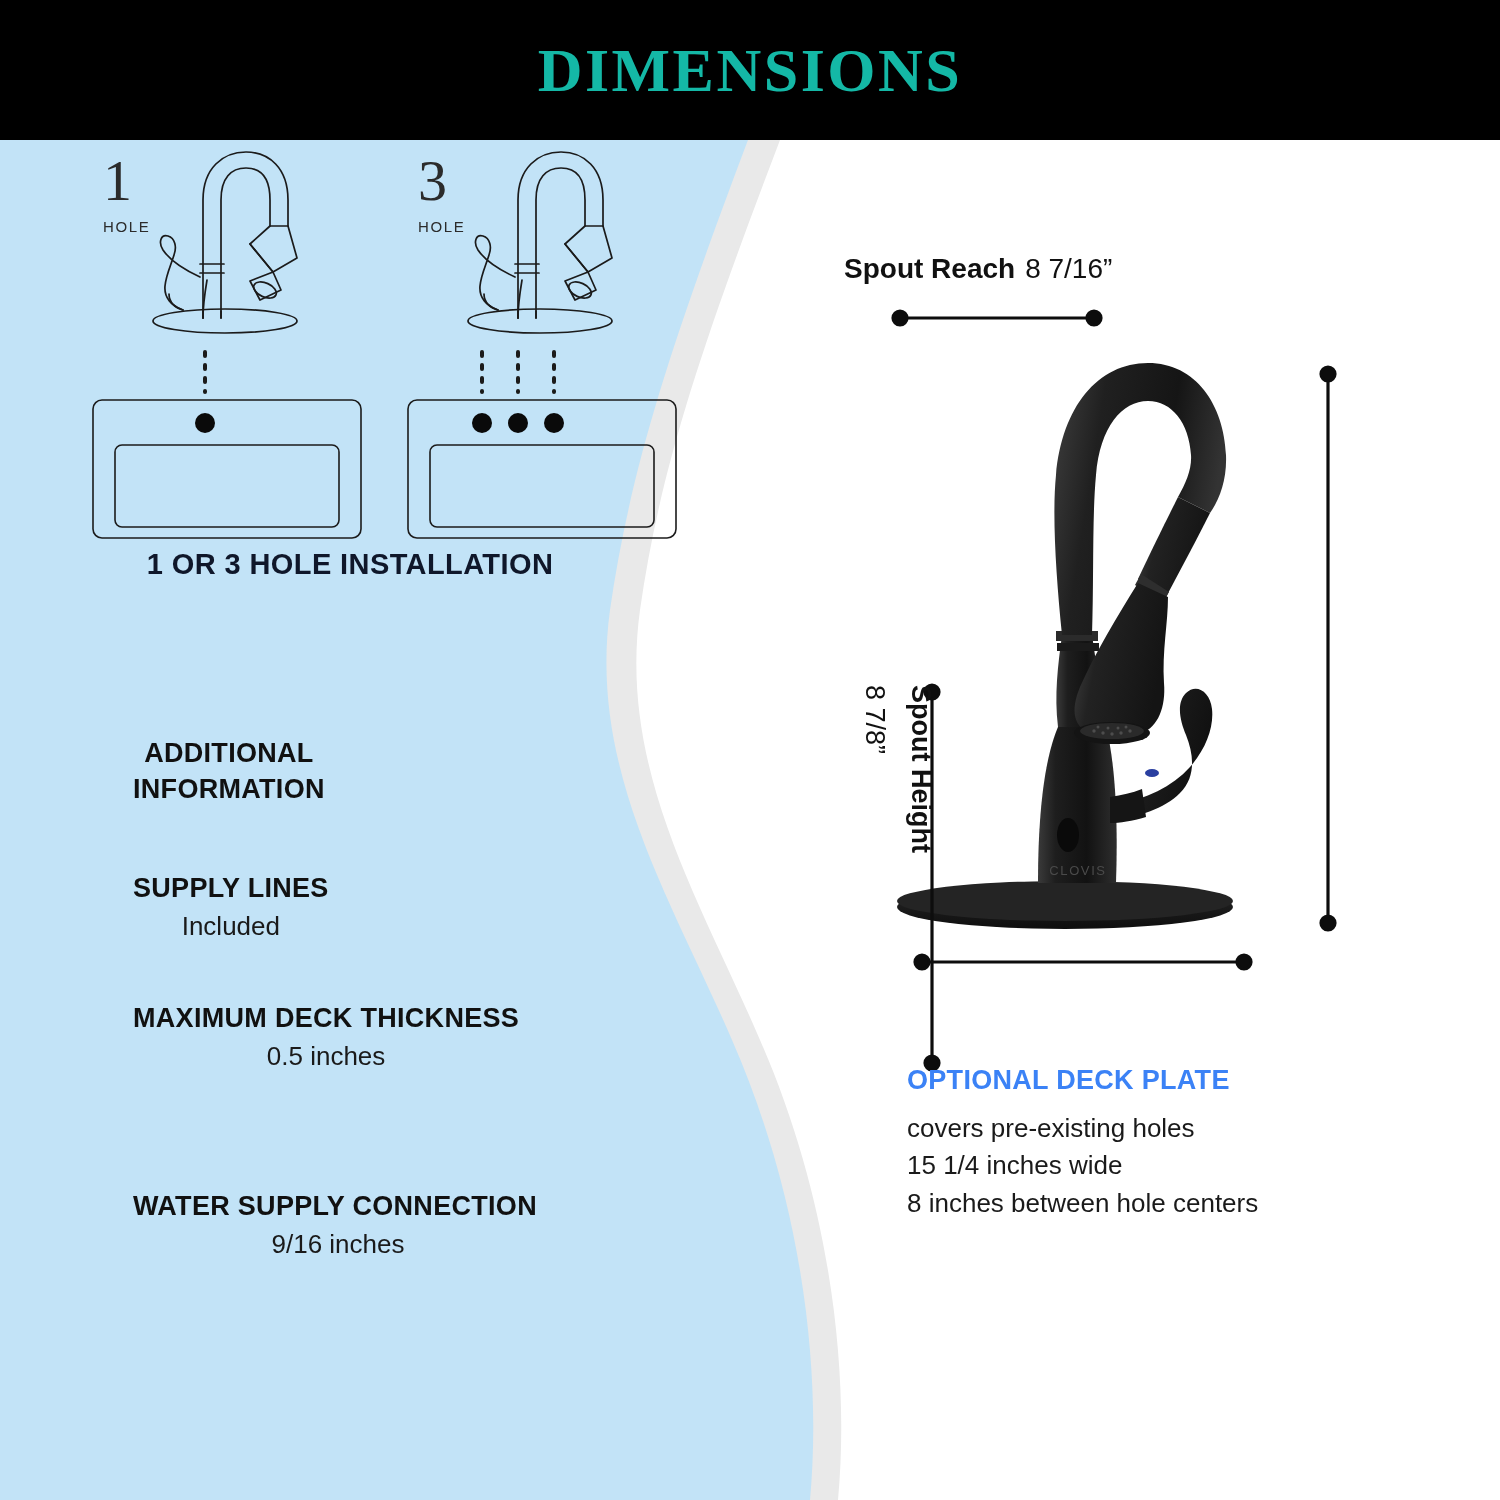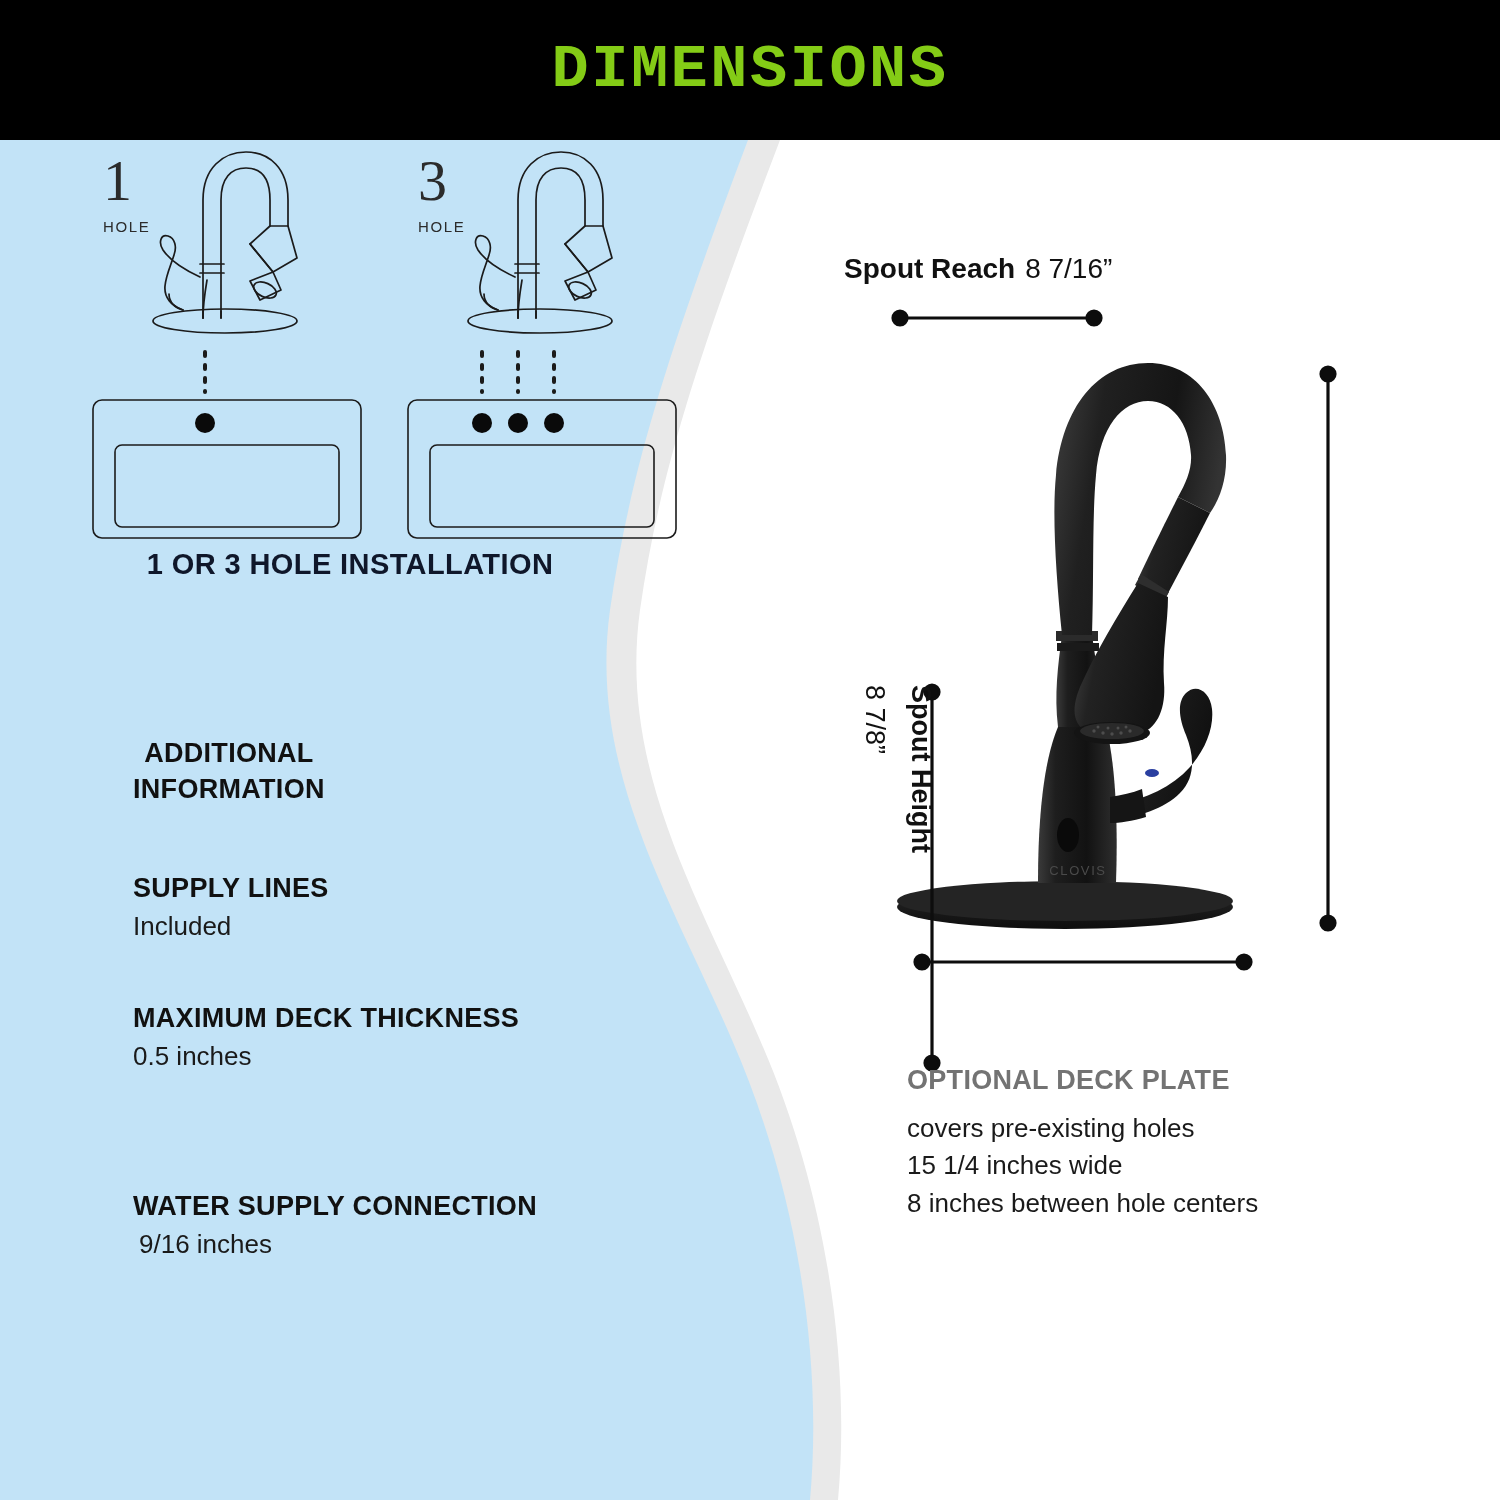--- a/index.html
+++ b/index.html
@@ -14,26 +14,26 @@
   .page{position:absolute;inset:0;width:1500px;height:1500px;overflow:hidden;}
 
   
   .header{
     position:absolute;left:0;top:0;width:1500px;height:140px;
     background:#000000;
     display:flex;align-items:center;justify-content:center;
     z-index:40;
   }
   .header-title{
-    color:#84cc16;
+    color:#14b8a6;
     font-size:62px;
     font-weight:700;
     letter-spacing:2.5px;
     line-height:1;
-    font-family:Liberation Mono, monospace;
+    font-family:Liberation Serif, serif;
   }
 
   
   .bg-split{position:absolute;left:0;top:140px;width:1500px;height:1360px;z-index:1;}
 
   
   .left-panel{position:absolute;left:0;top:140px;width:760px;height:1360px;z-index:10;}
 
   .install-row{position:absolute;left:0;top:0;width:760px;height:420px;}
 
@@ -64,21 +64,21 @@
   }
 
   .spec-block{position:absolute;left:133px;}
   .spec-title{
     font-size:27px;font-weight:700;color:#111;
     letter-spacing:0.3px;line-height:1.35;
     margin:0;
   }
   .spec-value{
     font-size:26px;font-weight:400;color:#1a1a1a;
-    margin:4px 0 0 0;line-height:1.3;
+    margin:4px 0 0 0;line-height:1.3;text-align:center;
   }
   .spec-value.indent{padding-left:6px;}
 
   
   .right-panel{position:absolute;left:760px;top:140px;width:740px;height:1360px;z-index:10;}
 
   .spout-reach-label{
     position:absolute;left:84px;top:113px;
     font-size:28px;color:#111;white-space:nowrap;
   }
@@ -93,21 +93,21 @@
     transform:rotate(90deg);
     white-space:nowrap;
     color:#111;
   }
   .vlabel .b{font-weight:700;}
   .vlabel .n{font-weight:400;}
 
   .spout-height-label{left:130px;top:545px;font-size:27px;}
 
   .deck-block{position:absolute;left:147px;top:925px;width:560px;}
-  .deck-title{font-size:27px;font-weight:700;color:#737373;letter-spacing:0.3px;margin:0;}
+  .deck-title{font-size:27px;font-weight:700;color:#3b82f6;letter-spacing:0.3px;margin:0;}
   .deck-line{font-size:26px;font-weight:400;color:#1a1a1a;line-height:1.44;margin:0;}
   .deck-lines{margin-top:14px;}
 
   .faucet-photo{position:absolute;left:100px;top:195px;}
 </style>
 </head>
 <body>
 
 <div class="page">
 

